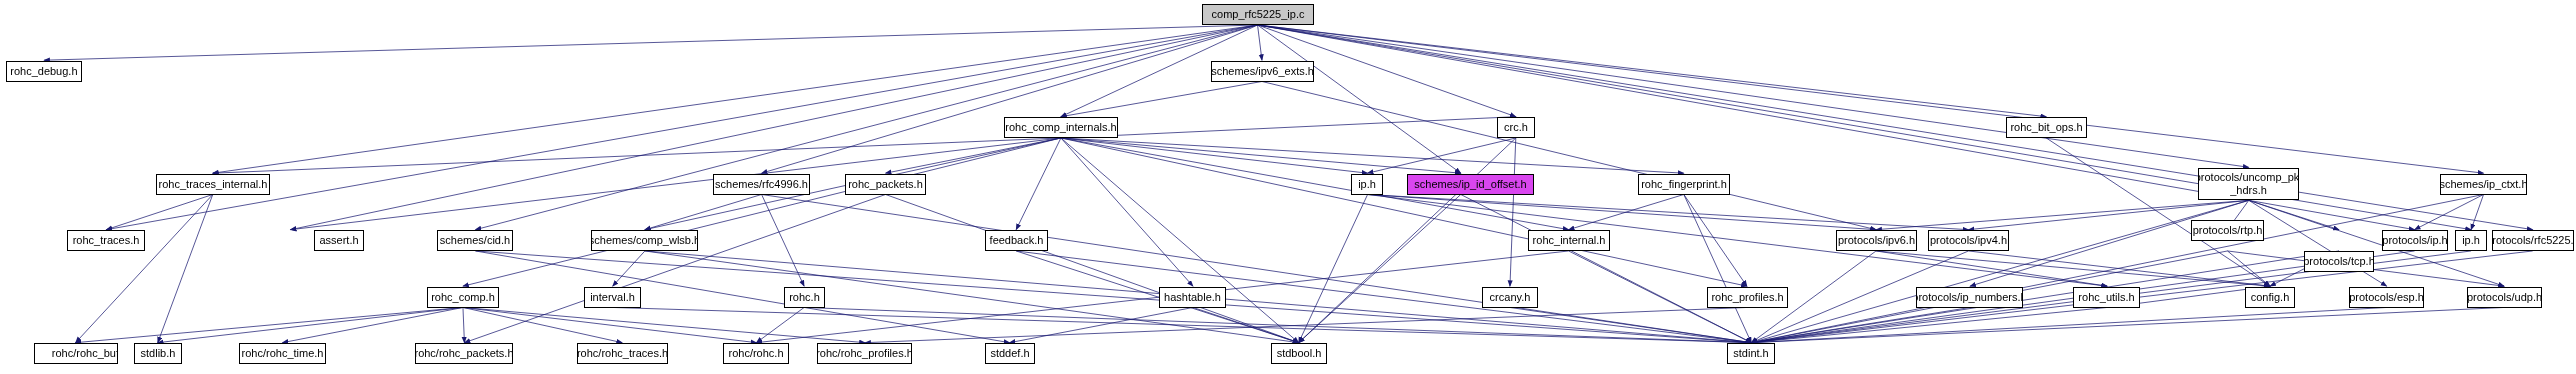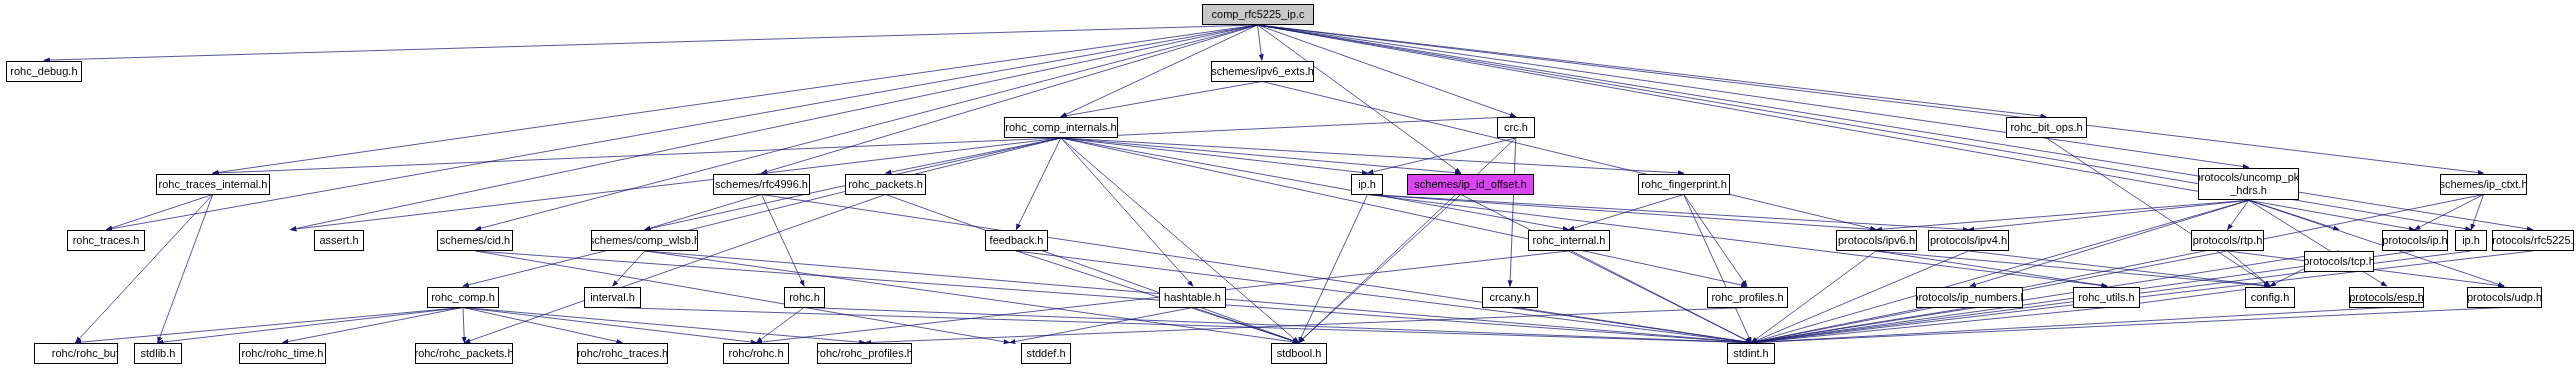--- a/index.html
+++ b/index.html
@@ -178,40 +178,40 @@
 _hdrs.h</div>
     <div class="node" style="left: 2440px; top: 174px; width: 87px; height: 20.5px; background: rgb(255, 255, 255); border-color: rgb(0, 0, 0); color: rgb(0, 0, 0);">schemes/ip_ctxt.h</div>
     <div class="node" style="left: 67px; top: 230px; width: 78px; height: 20.5px; background: rgb(255, 255, 255); border-color: rgb(0, 0, 0); color: rgb(0, 0, 0);">rohc_traces.h</div>
     <div class="node" style="left: 266px; top: 230px; width: 50px; height: 20.5px; background: rgb(255, 255, 255); border-color: rgb(0, 0, 0); color: rgb(0, 0, 0); margin-left: 48px;">assert.h</div>
     <div class="node" style="left: 437px; top: 230px; width: 76px; height: 20.5px; background: rgb(255, 255, 255); border-color: rgb(0, 0, 0); color: rgb(0, 0, 0);">schemes/cid.h</div>
     <div class="node" style="left: 591px; top: 230px; width: 107px; height: 20.5px; background: rgb(255, 255, 255); border-color: rgb(0, 0, 0); color: rgb(0, 0, 0);">schemes/comp_wlsb.h</div>
     <div class="node" style="left: 985px; top: 230px; width: 63px; height: 20.5px; background: rgb(255, 255, 255); border-color: rgb(0, 0, 0); color: rgb(0, 0, 0);">feedback.h</div>
     <div class="node" style="left: 1528px; top: 230px; width: 82px; height: 20.5px; background: rgb(255, 255, 255); border-color: rgb(0, 0, 0); color: rgb(0, 0, 0);">rohc_internal.h</div>
     <div class="node" style="left: 1836px; top: 230px; width: 81px; height: 20.5px; background: rgb(255, 255, 255); border-color: rgb(0, 0, 0); color: rgb(0, 0, 0); text-align: right;">protocols/ipv6.h</div>
     <div class="node" style="left: 1928px; top: 230px; width: 81px; height: 20.5px; background: rgb(255, 255, 255); border-color: rgb(0, 0, 0); color: rgb(0, 0, 0);">protocols/ipv4.h</div>
-    <div class="node" style="left: 2191px; top: 230px; width: 73px; height: 20.5px; background: rgb(255, 255, 255); border-color: rgb(0, 0, 0); color: rgb(0, 0, 0);">protocols/rtp.h</div>
+    <div class="node" style="left: 2191px; top: 220px; width: 73px; height: 20.5px; background: rgb(255, 255, 255); border-color: rgb(0, 0, 0); color: rgb(0, 0, 0);">protocols/rtp.h</div>
     <div class="node" style="left: 2304px; top: 230px; width: 70px; height: 20.5px; background: rgb(255, 255, 255); border-color: rgb(0, 0, 0); color: rgb(0, 0, 0); margin-top: 21px;">protocols/tcp.h</div>
     <div class="node" style="left: 2382px; top: 230px; width: 66px; height: 20.5px; background: rgb(255, 255, 255); border-color: rgb(0, 0, 0); color: rgb(0, 0, 0);">protocols/ip.h</div>
     <div class="node" style="left: 2455px; top: 230px; width: 32px; height: 20.5px; background: rgb(255, 255, 255); border-color: rgb(0, 0, 0); color: rgb(0, 0, 0);">ip.h</div>
     <div class="node" style="left: 2492px; top: 230px; width: 82px; height: 20.5px; background: rgb(255, 255, 255); border-color: rgb(0, 0, 0); color: rgb(0, 0, 0);">protocols/rfc5225.h</div>
     <div class="node" style="left: 427px; top: 287px; width: 72px; height: 20.5px; background: rgb(255, 255, 255); border-color: rgb(0, 0, 0); color: rgb(0, 0, 0);">rohc_comp.h</div>
     <div class="node" style="left: 584px; top: 287px; width: 57px; height: 20.5px; background: rgb(255, 255, 255); border-color: rgb(0, 0, 0); color: rgb(0, 0, 0);">interval.h</div>
     <div class="node" style="left: 784px; top: 287px; width: 41px; height: 20.5px; background: rgb(255, 255, 255); border-color: rgb(0, 0, 0); color: rgb(0, 0, 0);">rohc.h</div>
     <div class="node" style="left: 1159px; top: 287px; width: 67px; height: 20.5px; background: rgb(255, 255, 255); border-color: rgb(0, 0, 0); color: rgb(0, 0, 0);">hashtable.h</div>
     <div class="node" style="left: 1482px; top: 287px; width: 56px; height: 20.5px; background: rgb(255, 255, 255); border-color: rgb(0, 0, 0); color: rgb(0, 0, 0);">crcany.h</div>
     <div class="node" style="left: 1707px; top: 287px; width: 81px; height: 20.5px; background: rgb(255, 255, 255); border-color: rgb(0, 0, 0); color: rgb(0, 0, 0);">rohc_profiles.h</div>
     <div class="node" style="left: 1916px; top: 287px; width: 107px; height: 20.5px; background: rgb(255, 255, 255); border-color: rgb(0, 0, 0); color: rgb(0, 0, 0);">protocols/ip_numbers.h</div>
     <div class="node" style="left: 2073px; top: 287px; width: 67px; height: 20.5px; background: rgb(255, 255, 255); border-color: rgb(0, 0, 0); color: rgb(0, 0, 0);">rohc_utils.h</div>
     <div class="node" style="left: 2245px; top: 287px; width: 50px; height: 20.5px; background: rgb(255, 255, 255); border-color: rgb(0, 0, 0); color: rgb(0, 0, 0);">config.h</div>
-    <div class="node" style="left: 2349px; top: 287px; width: 75px; height: 20.5px; background: rgb(255, 255, 255); border-color: rgb(0, 0, 0); color: rgb(0, 0, 0); text-decoration: underline;">protocols/esp.h</div>
+    <div class="node" style="left: 2349px; top: 287px; width: 75px; height: 20.5px; background: rgb(255, 255, 255); border-color: rgb(0, 0, 0); color: rgb(0, 0, 0);">protocols/esp.h</div>
     <div class="node" style="left: 2467px; top: 287px; width: 75px; height: 20.5px; background: rgb(255, 255, 255); border-color: rgb(0, 0, 0); color: rgb(0, 0, 0);">protocols/udp.h</div>
     <div class="node" style="left: 34px; top: 343px; width: 84px; height: 20.5px; background: rgb(255, 255, 255); border-color: rgb(0, 0, 0); color: rgb(0, 0, 0); padding-left: 28px;">rohc/rohc_buf.h</div>
     <div class="node" style="left: 134px; top: 343px; width: 48px; height: 20.5px; background: rgb(255, 255, 255); border-color: rgb(0, 0, 0); color: rgb(0, 0, 0);">stdlib.h</div>
     <div class="node" style="left: 239px; top: 343px; width: 87px; height: 20.5px; background: rgb(255, 255, 255); border-color: rgb(0, 0, 0); color: rgb(0, 0, 0);">rohc/rohc_time.h</div>
     <div class="node" style="left: 415px; top: 343px; width: 98px; height: 20.5px; background: rgb(255, 255, 255); border-color: rgb(0, 0, 0); color: rgb(0, 0, 0);">rohc/rohc_packets.h</div>
     <div class="node" style="left: 577px; top: 343px; width: 91px; height: 20.5px; background: rgb(255, 255, 255); border-color: rgb(0, 0, 0); color: rgb(0, 0, 0);">rohc/rohc_traces.h</div>
     <div class="node" style="left: 723px; top: 343px; width: 66px; height: 20.5px; background: rgb(255, 255, 255); border-color: rgb(0, 0, 0); color: rgb(0, 0, 0);">rohc/rohc.h</div>
     <div class="node" style="left: 817px; top: 343px; width: 95px; height: 20.5px; background: rgb(255, 255, 255); border-color: rgb(0, 0, 0); color: rgb(0, 0, 0); text-align: center;">rohc/rohc_profiles.h</div>
-    <div class="node" style="left: 985px; top: 343px; width: 50px; height: 20.5px; background: rgb(255, 255, 255); border-color: rgb(0, 0, 0); color: rgb(0, 0, 0); margin-left: 36px;">stddef.h</div>
+    <div class="node" style="left: 985px; top: 343px; width: 50px; height: 20.5px; background: rgb(255, 255, 255); border-color: rgb(0, 0, 0); color: rgb(0, 0, 0);">stddef.h</div>
     <div class="node" style="left: 1271px; top: 343px; width: 56px; height: 20.5px; background: rgb(255, 255, 255); border-color: rgb(0, 0, 0); color: rgb(0, 0, 0);">stdbool.h</div>
     <div class="node" style="left: 1727px; top: 343px; width: 48px; height: 20.5px; background: rgb(255, 255, 255); border-color: rgb(0, 0, 0); color: rgb(0, 0, 0);">stdint.h</div>
   </div>
 
 
 </body></html>

